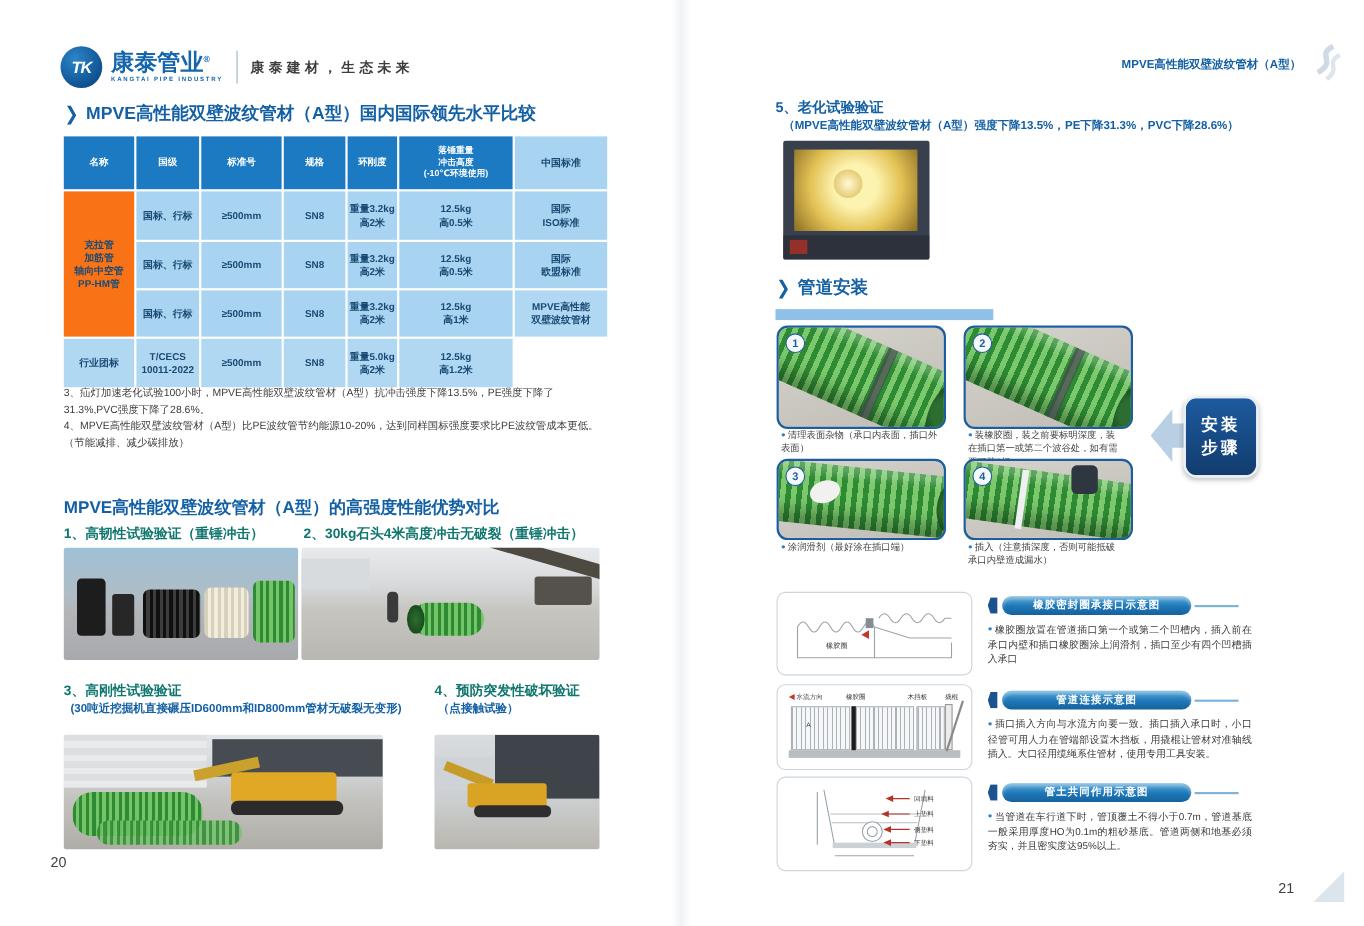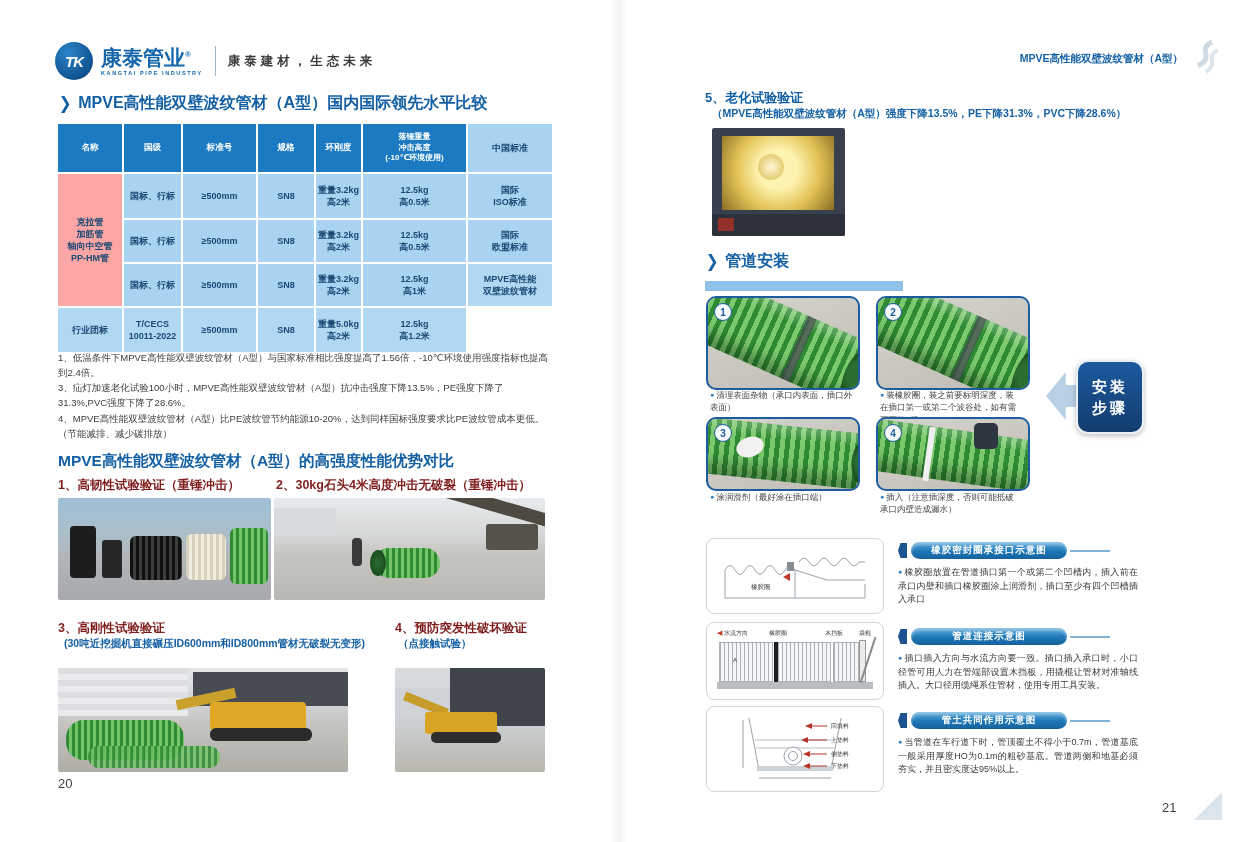--- a/index.html
+++ b/index.html
@@ -33,30 +33,30 @@
   .chev{font-size:17px;color:#1460a4;font-weight:bold;transform:scaleX(.9);}
 
   
   .cmp-table{left:58px;top:124px;display:grid;
     grid-template-columns:64px 57px 73px 56px 45px 103px 84px;
     grid-template-rows:48px 44px 42px 42px 44px;gap:2px;background:#fff;}
   .cell{display:flex;align-items:center;justify-content:center;text-align:center;
     font-weight:bold;}
   .th{background:#1b7ac1;color:#fff;font-size:8.6px;line-height:1.3;}
   .td{background:#a8d4f1;color:#1a4a74;font-size:9px;line-height:1.35;}
-  .td-name{background:#fca5a5;}
+  .td-name{background:#f97316;}
   .td-last{background:#b0d8f3;}
 
   
   .notes{left:58px;top:351px;width:492px;font-size:9.5px;color:#3d3d3d;line-height:1.55;}
   .notes p{margin:0 0 1px 0;}
 
   
   .strength-title{left:58px;top:451px;font-size:15.5px;font-weight:bold;color:#1460a4;}
-  .sub-item{font-size:12.5px;font-weight:bold;color:#7f1d1d;}
+  .sub-item{font-size:12.5px;font-weight:bold;color:#0f766e;}
   .sub-sub{font-size:10.5px;font-weight:bold;color:#1460a4;}
 
   
   .ph{position:absolute;overflow:hidden;border-radius:2px;}
   .ph div{position:absolute;}
 
   .stripes-green{background:repeating-linear-gradient(90deg,#2e8a33 0 3px,#74c468 3px 6px);}
   .stripes-black{background:repeating-linear-gradient(90deg,#101010 0 3px,#3d3d3d 3px 6px);}
   .stripes-cream{background:repeating-linear-gradient(90deg,#d7d0ba 0 3px,#f1ecdb 3px 6px);}
 
@@ -94,21 +94,21 @@
     background:linear-gradient(180deg,#1d5a9e,#123c6e);border:2px solid #e9eff6;
     box-shadow:0 2px 5px rgba(0,0,0,.25);
     display:flex;align-items:center;justify-content:center;
     color:#fff;font-size:15px;font-weight:bold;letter-spacing:3px;line-height:1.4;text-align:center;}
 
   
   .diagbox{position:absolute;left:706px;width:176px;background:#fff;border:1px solid #ccd5dd;border-radius:8px;overflow:hidden;}
   .pillrow{position:absolute;left:898px;display:flex;align-items:center;}
   .flag{width:9px;height:15px;background:#1c528f;margin-right:4px;
     clip-path:polygon(0 50%,28% 0,100% 0,100% 100%,28% 100%);}
-  .pill{width:156px;height:17px;border-radius:9px;color:#fff;font-size:9.5px;font-weight:bold;
+  .pill{width:172px;height:17px;border-radius:9px;color:#fff;font-size:9.5px;font-weight:bold;
     letter-spacing:1px;display:flex;align-items:center;justify-content:center;
     background:linear-gradient(180deg,#5aa7d8 0%,#1e78b8 55%,#16619c 100%);
     box-shadow:inset 0 3px 3px rgba(255,255,255,.35);}
   .pill-line{height:2px;background:#7fb3d9;width:40px;margin-left:3px;}
   .diagtext{position:absolute;left:898px;width:240px;font-size:9px;color:#3a3a3a;line-height:1.5;text-align:justify;}
 
   .d2lbl{font-size:6px;color:#3a3a3a;position:absolute;}
   .redarrow{color:#c0392b;font-size:7px;}
 
   
@@ -189,21 +189,20 @@
 10011-2022</div>
     <div class="cell td td-last">≥500mm</div>
     <div class="cell td td-last">SN8</div>
     <div class="cell td td-last pre">重量5.0kg
 高2米</div>
     <div class="cell td td-last pre">12.5kg
 高1.2米</div>
   </div>
 
   <div class="abs notes">
-    <p>1、低温条件下MPVE高性能双壁波纹管材（A型）与国家标准相比强度提高了1.56倍，-10℃环境使用强度指标也提高到2.4倍。</p>
     <p>3、疝灯加速老化试验100小时，MPVE高性能双壁波纹管材（A型）抗冲击强度下降13.5%，PE强度下降了31.3%,PVC强度下降了28.6%。</p>
     <p>4、MPVE高性能双壁波纹管材（A型）比PE波纹管节约能源10-20%，达到同样国标强度要求比PE波纹管成本更低。（节能减排、减少碳排放）</p>
   </div>
 
   <div class="abs strength-title">MPVE高性能双壁波纹管材（A型）的高强度性能优势对比</div>
   <div class="abs sub-item" style="left:58px;top:477px;">1、高韧性试验验证（重锤冲击）</div>
   <div class="abs sub-item" style="left:276px;top:477px;">2、30kg石头4米高度冲击无破裂（重锤冲击）</div>
 
   <div class="ph" style="left:58px;top:498px;width:213px;height:102px;background:linear-gradient(180deg,#9fc0d6 0%,#aebdc6 42%,#b3b6b9 55%,#a7a9ac 100%);">
     <div style="left:12px;top:28px;width:26px;height:52px;background:#1d1d1d;border-radius:4px;"></div>
@@ -236,21 +235,21 @@
     <div class="stripes-green" style="left:30px;top:78px;width:132px;height:22px;border-radius:11px;opacity:.85;"></div>
   </div>
   <div class="ph" style="left:395px;top:668px;width:150px;height:104px;background:linear-gradient(180deg,#d9dcdf 0%,#cccfd1 55%,#b9b6ae 100%);">
     <div style="left:55px;top:0;width:95px;height:58px;background:#3f444b;"></div>
     <div style="left:0;top:20px;width:55px;height:30px;background:#cfd3d7;"></div>
     <div style="left:8px;top:32px;width:46px;height:9px;background:#c69b28;transform:rotate(22deg);"></div>
     <div style="left:30px;top:44px;width:72px;height:22px;background:#d9a423;border-radius:3px;"></div>
     <div style="left:36px;top:64px;width:70px;height:11px;background:#2e2e2e;border-radius:5px;"></div>
   </div>
 
-  <div class="abs pagenum" style="left:58px;top:776px;">20</div>
+  <div class="abs pagenum" style="left:46px;top:776px;">20</div>
 </div>
 
 <div>
 
   <div class="abs rp-header">MPVE高性能双壁波纹管材（A型）</div>
   <svg class="abs" style="left:1186px;top:40px;" width="34" height="40" viewBox="0 0 34 40">
     <path d="M26 2 C10 10 30 16 12 26" stroke="#cfdae4" stroke-width="5" fill="none"></path>
     <path d="M32 10 C18 17 34 22 20 32" stroke="#dde6ee" stroke-width="4" fill="none"></path>
   </svg>
 

